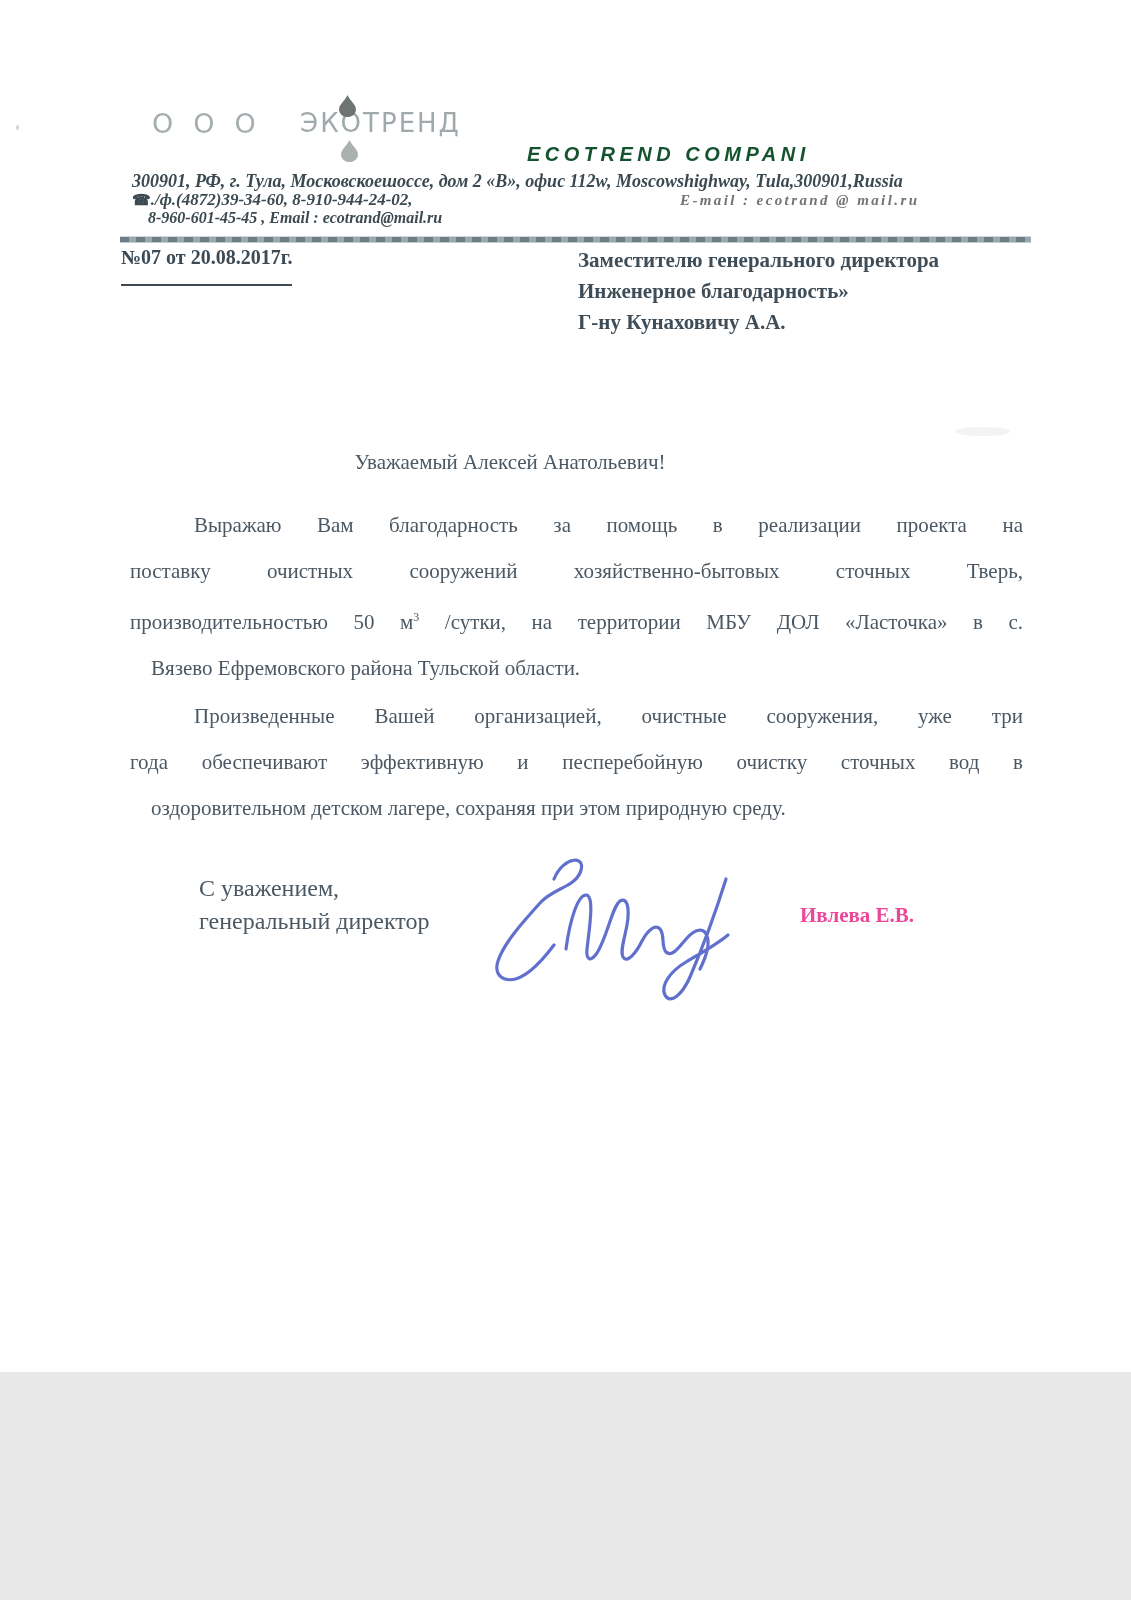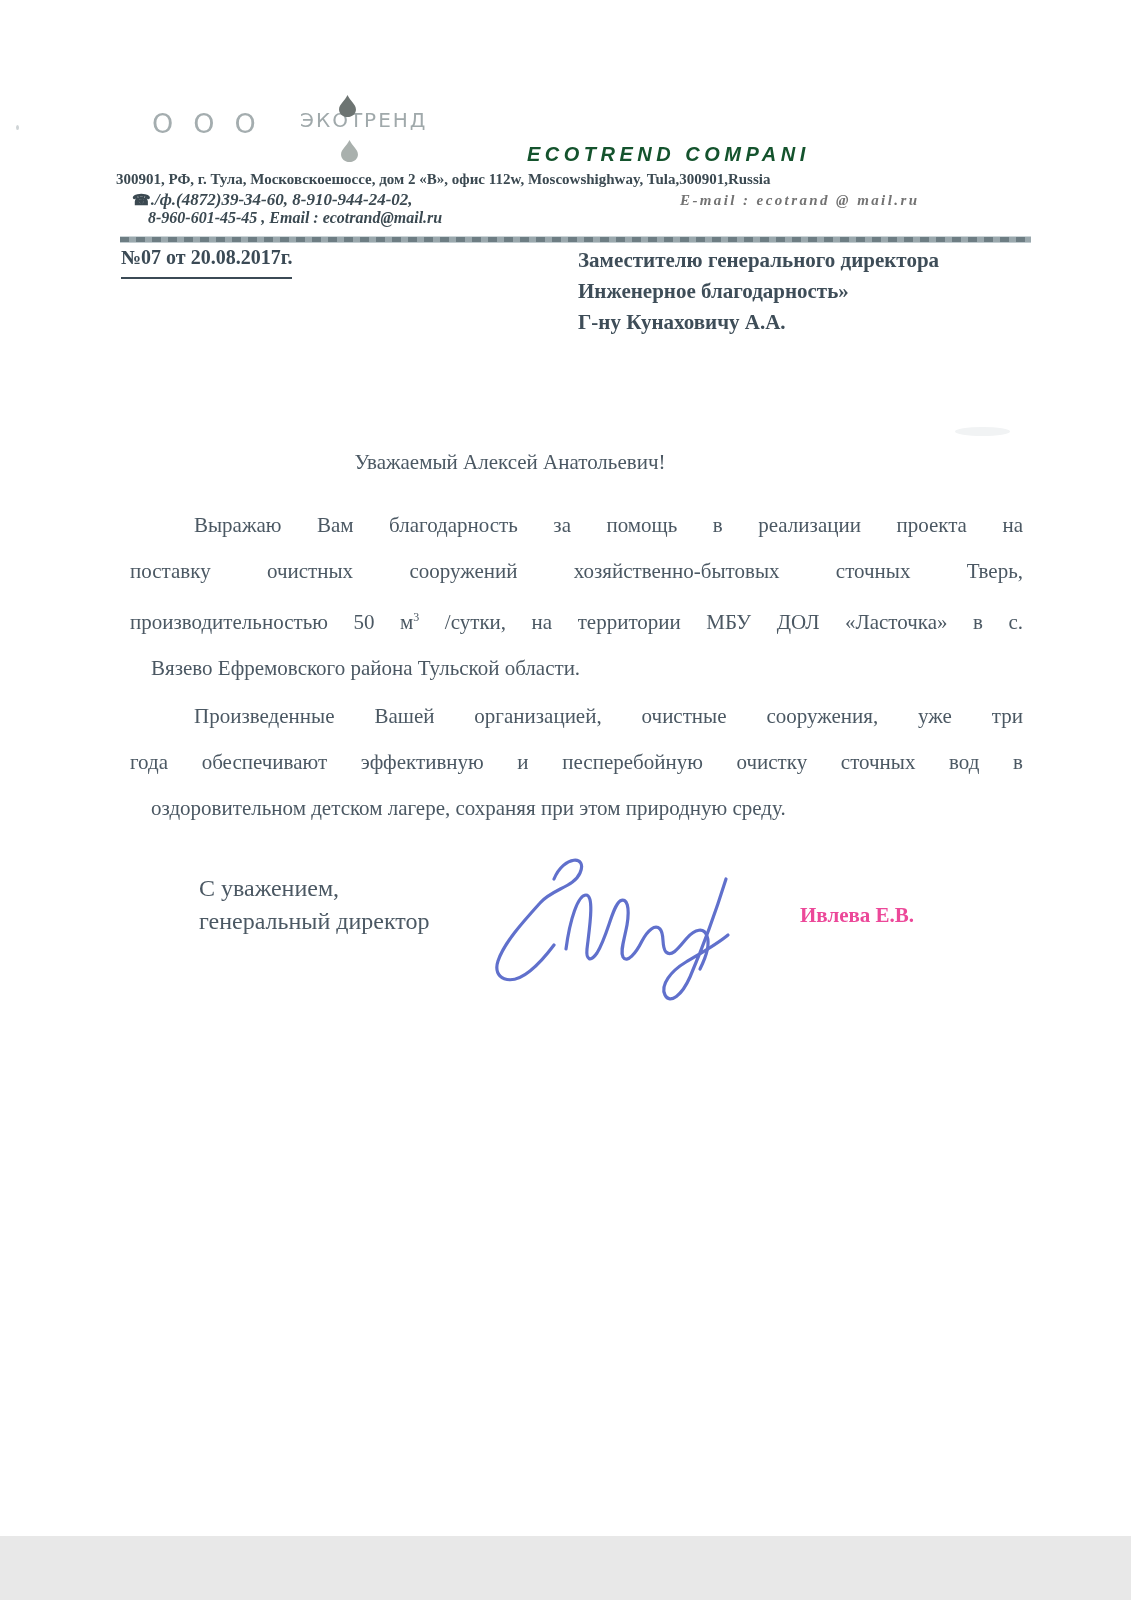--- a/index.html
+++ b/index.html
@@ -1,53 +1,53 @@
 <!DOCTYPE html>
 <html><head>
 <meta charset="utf-8">
 <style>
   html,body{margin:0;padding:0;background:#e8e8e8;}
   .page{
     position:relative;
-    width:1131px;height:1536px;
+    width:1131px;height:1372px;
     background:#ffffff;
     overflow:hidden;
     font-family:"Liberation Serif", serif;
     color:#44525c;
   }
   .abs{position:absolute;}
 
   
   .logo-ooo{
     left:152px;top:108px;
     font-family:"DejaVu Sans", sans-serif;
     font-size:27px;letter-spacing:20px;
     color:#a4adaf;font-weight:400;
   }
   .logo-brand{
     left:300px;top:108px;
     font-family:"DejaVu Sans", sans-serif;
-    font-size:20px;letter-spacing:2px;
+    font-size:26px;letter-spacing:2px;
     color:#a0a9ab;font-weight:400;
   }
   .leaf{width:17px;height:22px;}
   .leaf-top{left:339px;top:95px;}
   .leaf-bottom{left:341px;top:140px;}
 
   .company-en{
     left:527px;top:143px;
     font-family:"Liberation Sans", sans-serif;
     font-style:italic;font-weight:700;
     font-size:20px;letter-spacing:4.5px;
     color:#14532d;
   }
   .addr{
-    left:116px;top:171px;width:900px;
-    font-weight:700;
-    font-size:15px;color:#3b4951;
+    left:132px;top:171px;width:900px;
+    font-style:italic;font-weight:700;
+    font-size:18px;color:#3b4951;
     white-space:nowrap;
   }
   .phones{
     left:132px;top:190px;
     font-style:italic;font-weight:700;
     font-size:17px;color:#3b4951;white-space:nowrap;
   }
   .phones .ph-icon{font-style:normal;font-size:15px;}
   .email-top{
     left:680px;top:192px;
@@ -65,21 +65,21 @@
     background:repeating-linear-gradient(90deg,#6d7d83 0 9px,#9aa8ad 9px 16px);
     box-shadow:0 1px 0 #c2ccd0, 0 -1px 0 #cdd6d9;
   }
 
   
   .refnum{
     left:121px;top:246px;
     font-weight:700;font-size:20px;
     color:#3b4a55;
     border-bottom:2px solid #3b4a55;
-    padding-bottom:8px;
+    padding-bottom:15px;
   }
   .recipient{
     left:578px;top:245px;width:460px;
     font-weight:700;font-size:21px;line-height:31px;
     color:#3e4d58;
   }
 
   
   .salutation{
     left:130px;top:450px;width:760px;

